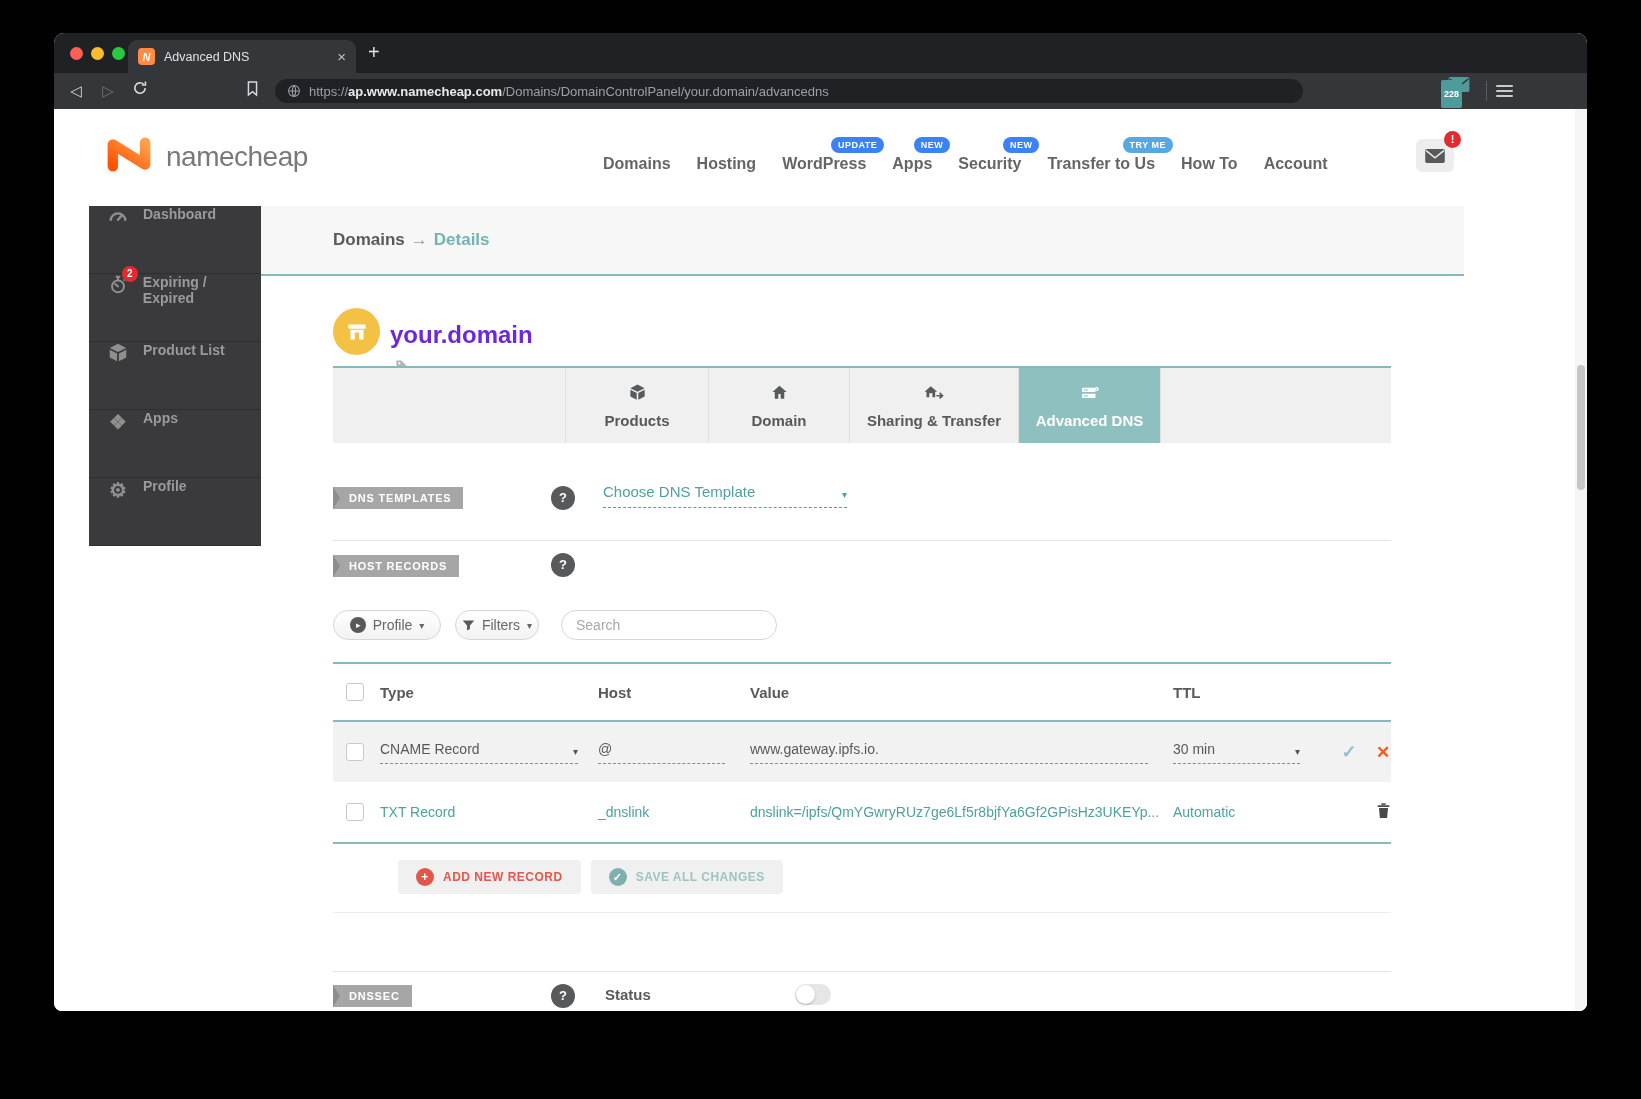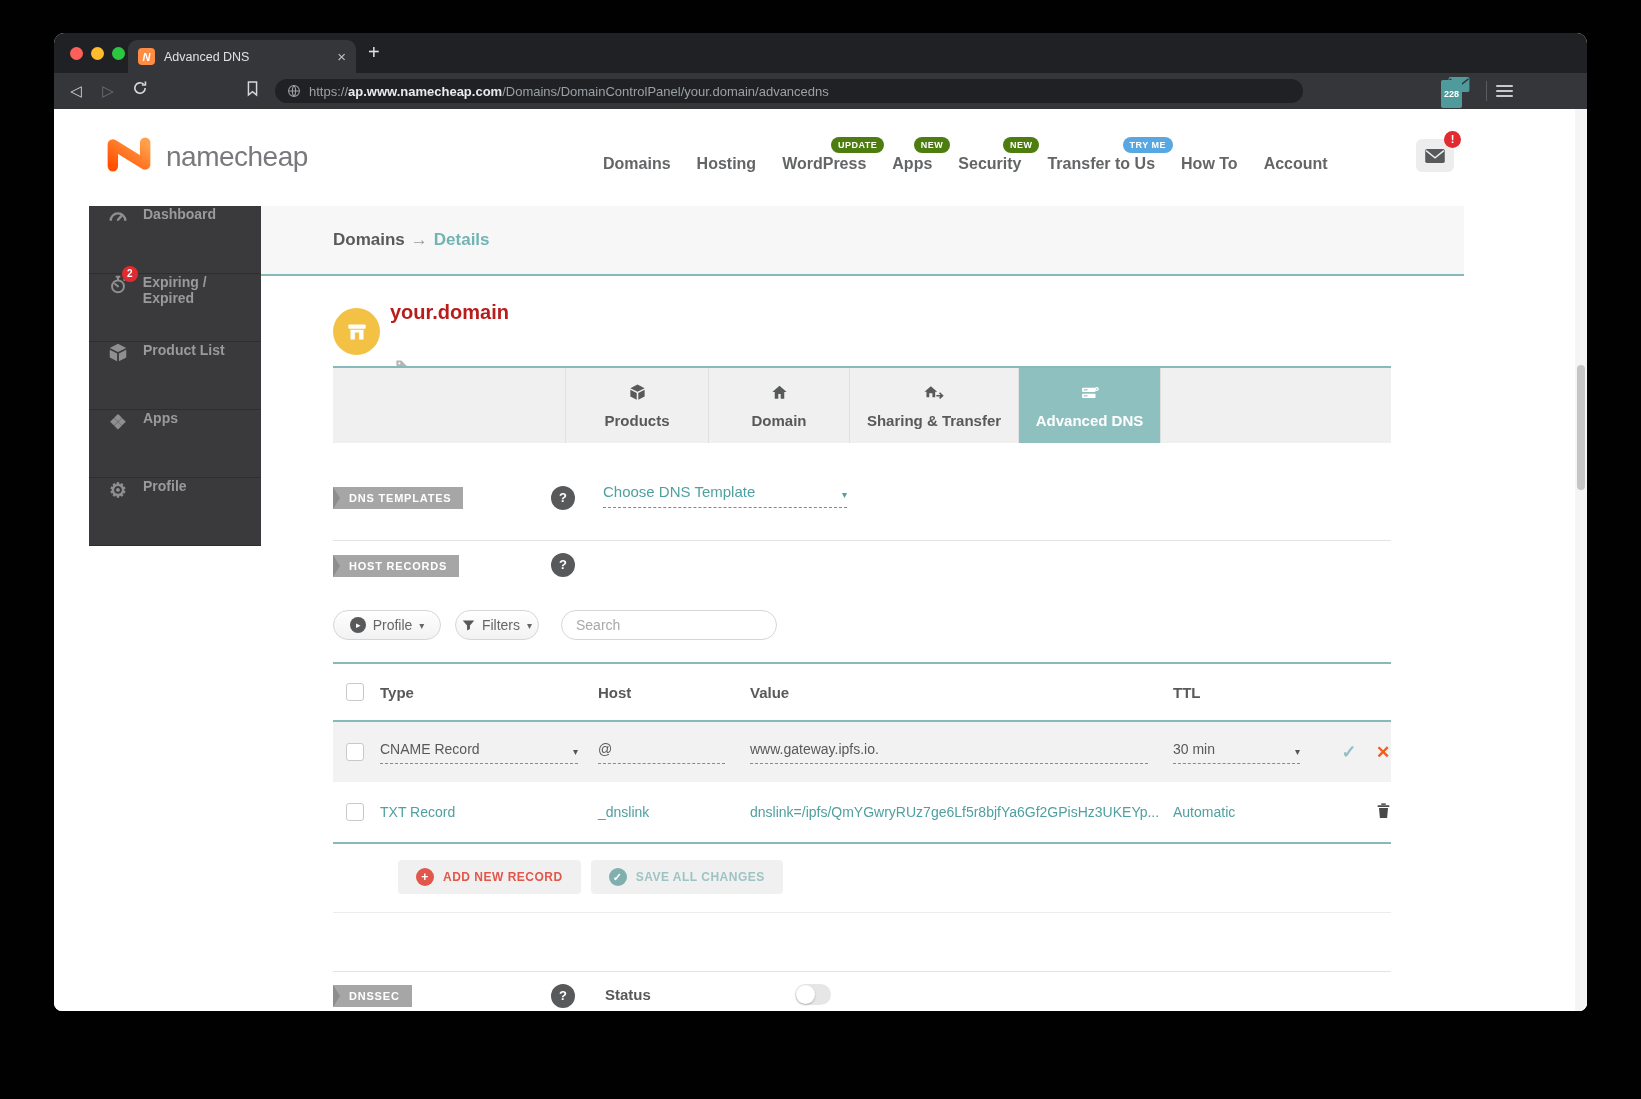--- a/index.html
+++ b/index.html
@@ -28,40 +28,40 @@
   .burger div{height:2px;background:#c8cbce;margin-bottom:3px;border-radius:1px;}
 
   
   .page{position:absolute;top:76px;left:0;right:0;bottom:0;background:#fff;overflow:hidden;}
 
   .logo{position:absolute;left:49px;top:26px;display:flex;align-items:flex-end;gap:11px;}
   .wordmark{font-size:28px;color:#77797c;letter-spacing:-0.5px;}
   .mainnav{position:absolute;left:549px;top:40px;display:flex;gap:26px;}
   .navitem{position:relative;font-size:16px;font-weight:bold;color:#636567;white-space:nowrap;padding-top:6px;}
   .badge{position:absolute;top:-12px;right:-18px;font-size:9px;font-weight:bold;color:#fff;padding:3px 7px;border-radius:9px;letter-spacing:0.5px;}
-  .badge.orange{background:#4d7c0f;} .badge.blue{background:#57a7e3;}
+  .badge.orange{background:#3b82f6;} .badge.blue{background:#57a7e3;}
   .mailbtn{position:absolute;left:1362px;top:30px;width:38px;height:33px;background:#ededed;border-radius:6px;display:flex;align-items:center;justify-content:center;}
   .mailbadge{position:absolute;top:-8px;right:-7px;width:17px;height:17px;border-radius:50%;background:#e02b30;color:#fff;font-size:11px;font-weight:bold;text-align:center;line-height:17px;}
 
   .sidebar{position:absolute;left:35px;top:97px;width:172px;}
   .sideitem{position:relative;height:68px;background:#3a3a3c;border-bottom:1px solid #2e2e30;color:#9a9a9a;display:flex;align-items:flex-start;gap:12px;padding-left:16px;font-size:14px;font-weight:bold;box-sizing:border-box;}
   .sideitem .sicon{width:26px;display:flex;justify-content:center;position:relative;color:#8f8f8f;}
   .sideitem.active{background:#a9cfce;color:#fff;}
   .sideitem.active .sicon{color:#fff;}
   .sideitem.active::after{content:'';position:absolute;right:-7px;top:50%;margin-top:-7px;width:14px;height:14px;background:#a9cfce;transform:rotate(45deg);}
   .sbadge{position:absolute;top:-8px;right:-7px;width:16px;height:16px;border-radius:50%;background:#e02b30;color:#fff;font-size:10px;font-weight:bold;text-align:center;line-height:16px;}
   .glyph-icon{font-size:20px;font-style:normal;}
 
   .breadcrumbbar{position:absolute;left:207px;top:97px;width:1203px;height:70px;background:#f7f7f7;border-bottom:2px solid #86b9b9;box-sizing:border-box;}
   .breadcrumb{position:absolute;left:72px;top:24px;font-size:17px;font-weight:bold;color:#58595b;}
   .breadcrumb .arr{color:#9a9a9a;font-weight:normal;padding:0 6px;}
   .breadcrumb .cur{color:#74b3b3;}
 
   .domicon{position:absolute;left:279px;top:199px;width:47px;height:47px;border-radius:50%;background:#f3c244;display:flex;align-items:center;justify-content:center;}
-  .domtitle{position:absolute;left:336px;top:192px;font-size:20px;font-weight:bold;color:#b91c1c;}
+  .domtitle{position:absolute;left:336px;top:212px;font-size:24px;font-weight:bold;color:#6d28d9;}
   .tagicon{position:absolute;left:341px;top:250px;}
 
   .tabsbar{position:absolute;left:279px;top:257px;width:1058px;height:77px;border-top:2px solid #86b9b9;background:#f0f0f0;display:flex;box-sizing:border-box;}
   .tabcell{display:flex;flex-direction:column;align-items:center;justify-content:center;gap:7px;font-size:15px;font-weight:bold;color:#58595b;border-left:1px solid #e0e0e0;box-sizing:border-box;}
   .tabcell.spacer{border-left:none;}
   .tabcell.active{background:#8fc0c0;color:#fff;}
   .tabcell .ticon{color:#58595b;} .tabcell.active .ticon{color:#fff;}
 
   .flag{position:absolute;height:22px;background:#a6a6a6;color:#fff;font-size:11px;font-weight:bold;letter-spacing:0.8px;line-height:22px;padding:0 12px 0 16px;}
   .flag::before{content:'';position:absolute;left:0;top:0;border-top:11px solid transparent;border-bottom:11px solid transparent;border-left:7px solid #8d8d8d;}

